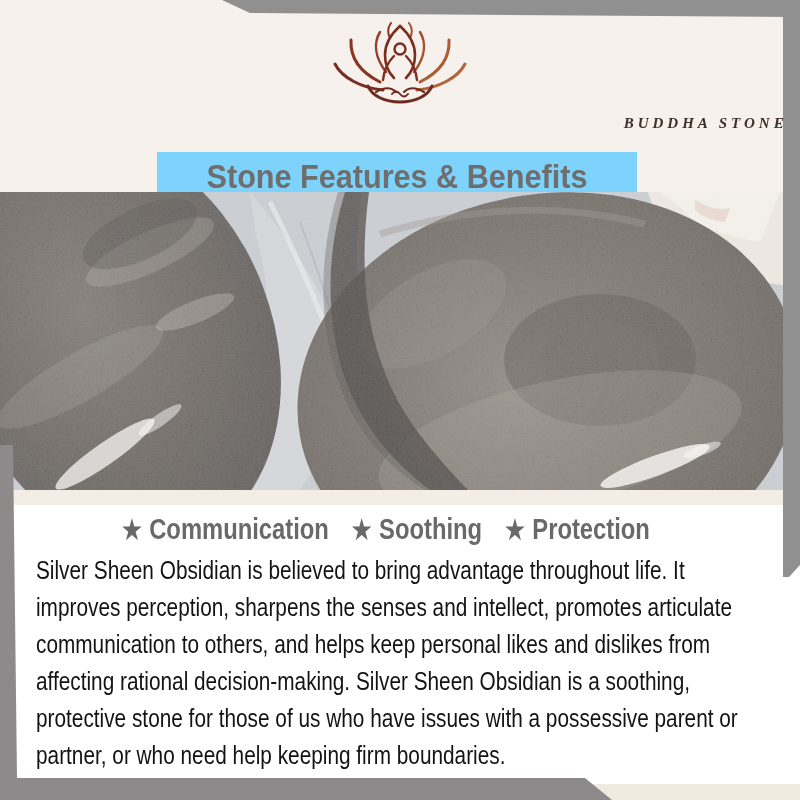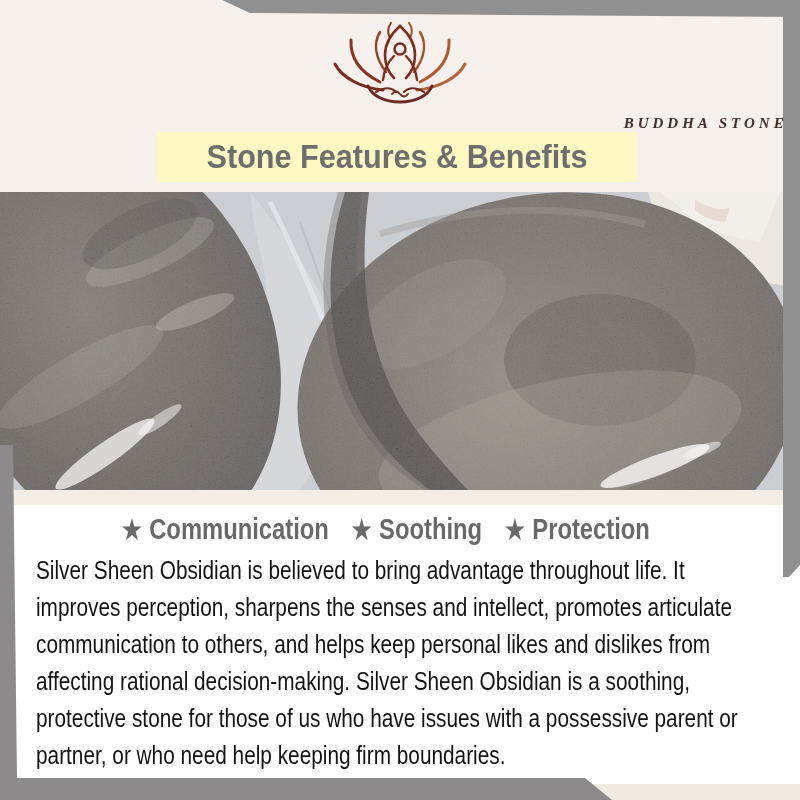--- a/index.html
+++ b/index.html
@@ -5,21 +5,21 @@
   html,body{margin:0;padding:0;}
   .page{position:relative;width:800px;height:800px;overflow:hidden;
         background:#ffffff;font-family:"Liberation Sans",sans-serif;}
 
   
   .header{position:absolute;left:0;top:0;width:800px;height:192px;background:#f6f1ec;}
   .logo{position:absolute;left:330px;top:22px;width:140px;height:88px;}
   .brand{position:absolute;left:0;top:111px;width:800px;height:24px;line-height:24px;
          text-align:right;font-family:"Liberation Serif",serif;font-size:15px;
          letter-spacing:4px;color:#3f302a;font-weight:600;font-style:italic;}
-  .banner-strip{position:absolute;left:157px;top:132px;width:480px;height:50px;background:#fef9c3;}
+  .banner-strip{position:absolute;left:157px;top:152px;width:480px;height:50px;background:#7dd3fc;}
   .banner-title{display:block;width:100%;height:50px;line-height:49px;text-align:center;
          font-size:34px;font-weight:bold;color:#6e6e6e;transform:scaleX(.9);transform-origin:center;
          white-space:nowrap;}
 
   
   .photo{position:absolute;left:0;top:192px;width:800px;height:298px;overflow:hidden;background:#c3c6ca;}
   .photo svg{display:block;width:800px;height:298px;}
   .photo-label{position:absolute;left:16px;top:452px;width:230px;height:38px;
          background:rgba(86,85,88,.93);}
   .photo-label span{display:block;padding-left:13px;line-height:38px;font-size:24px;

